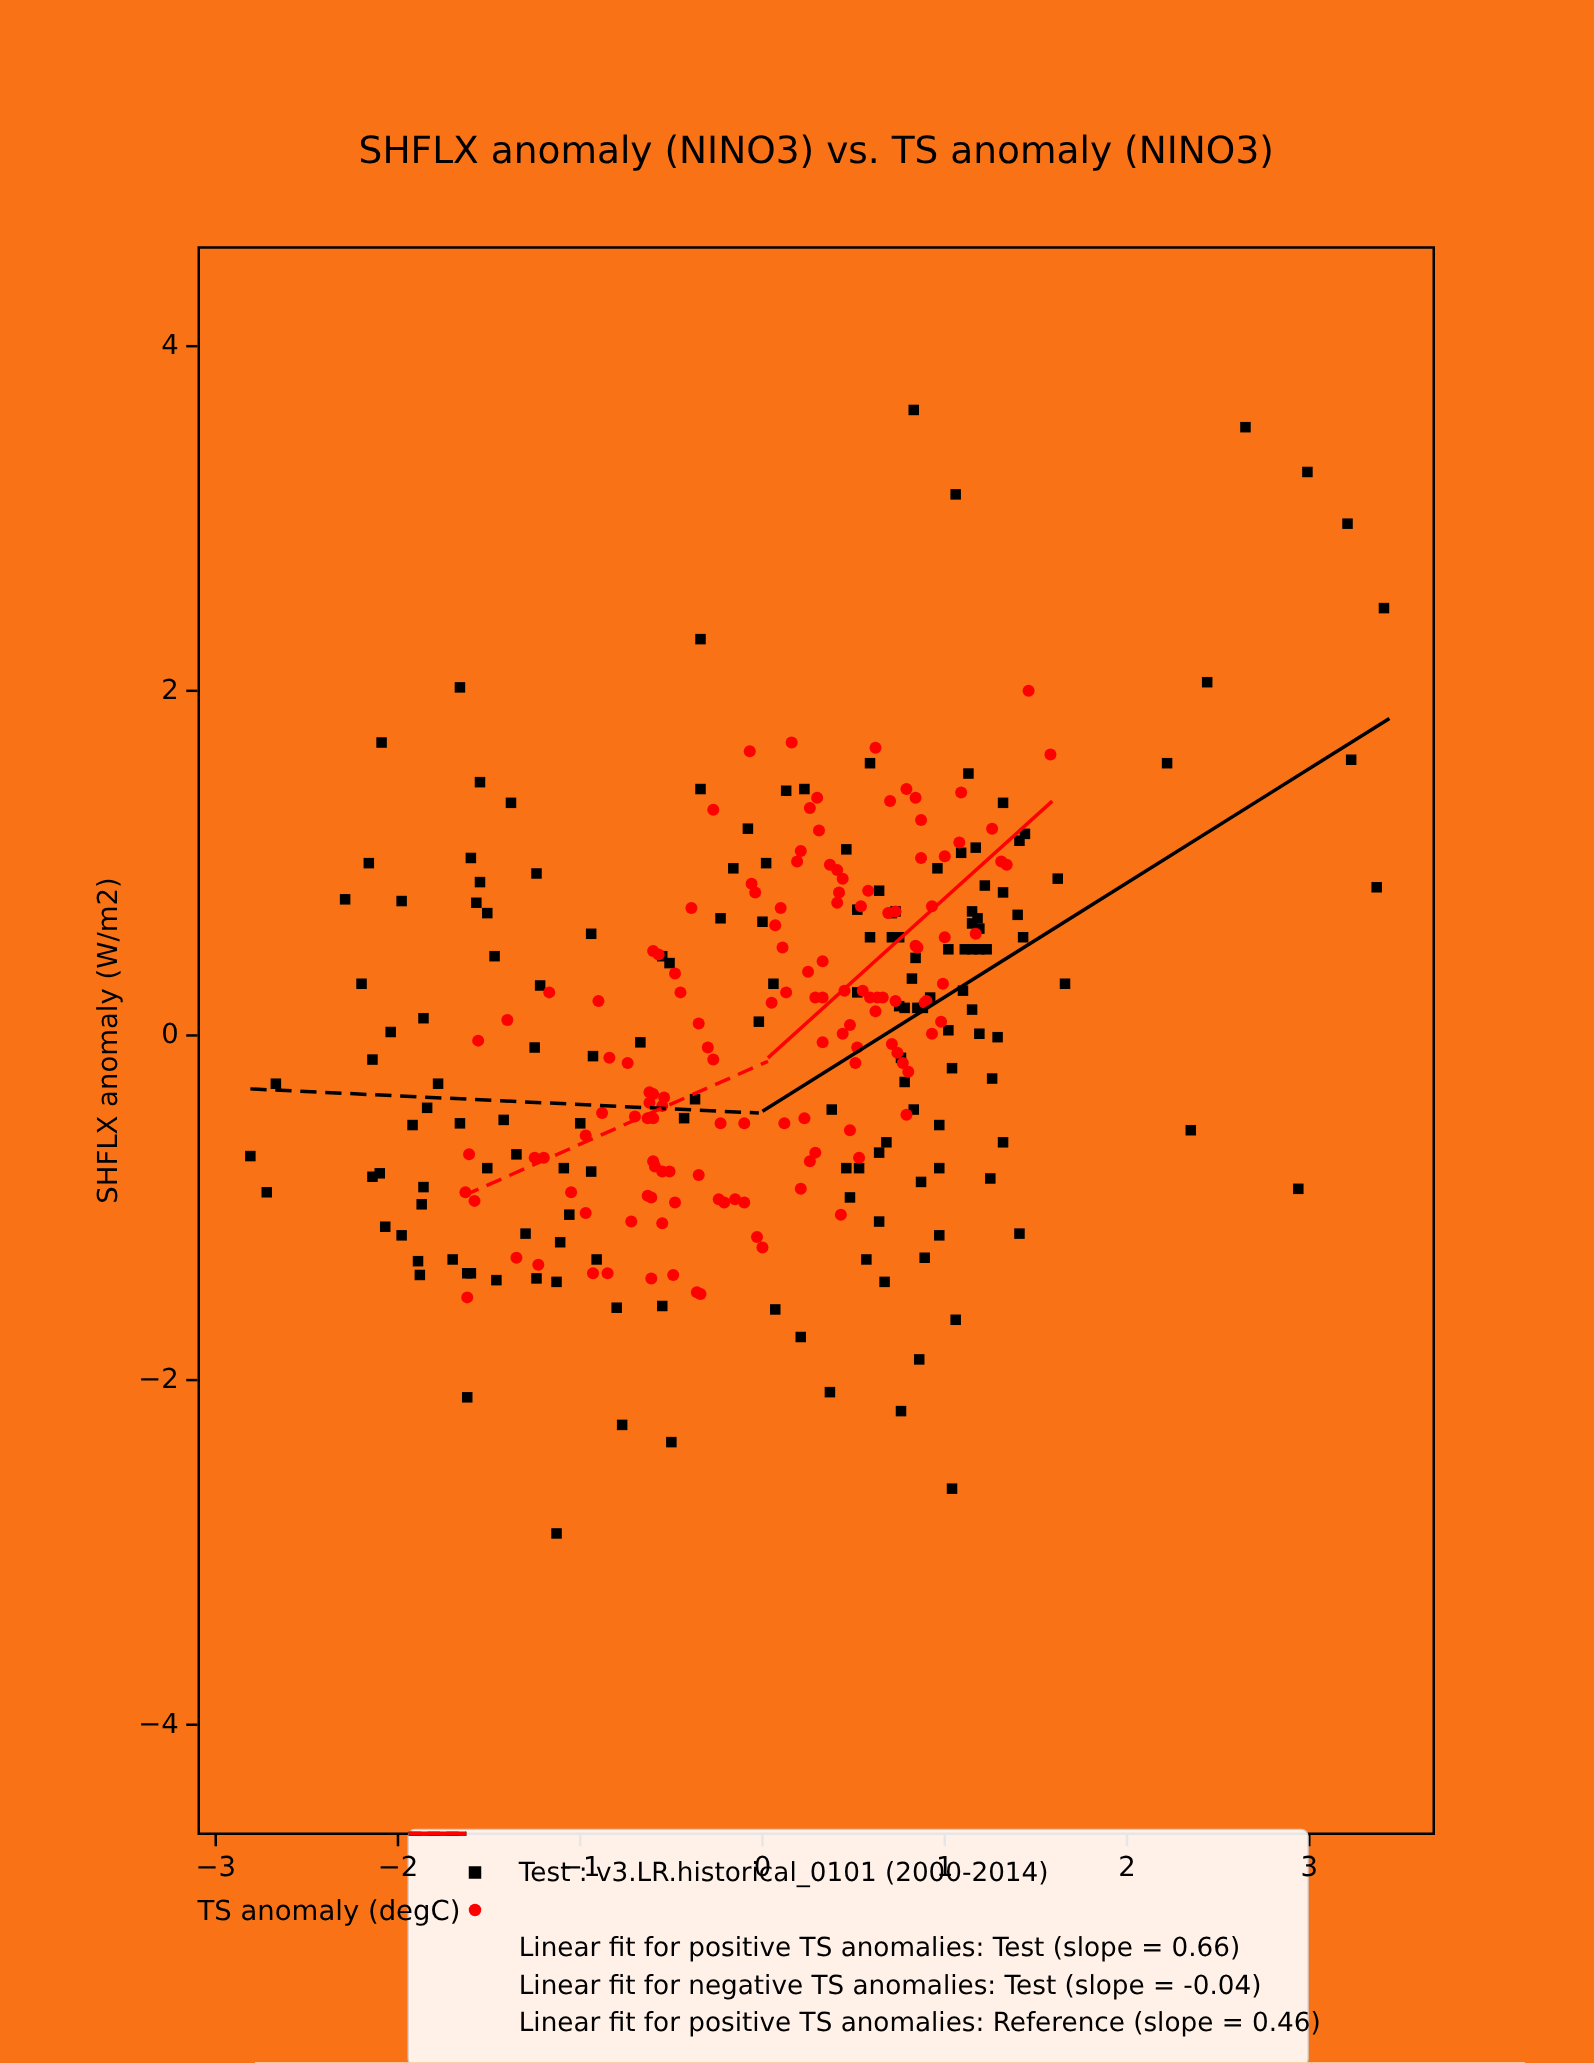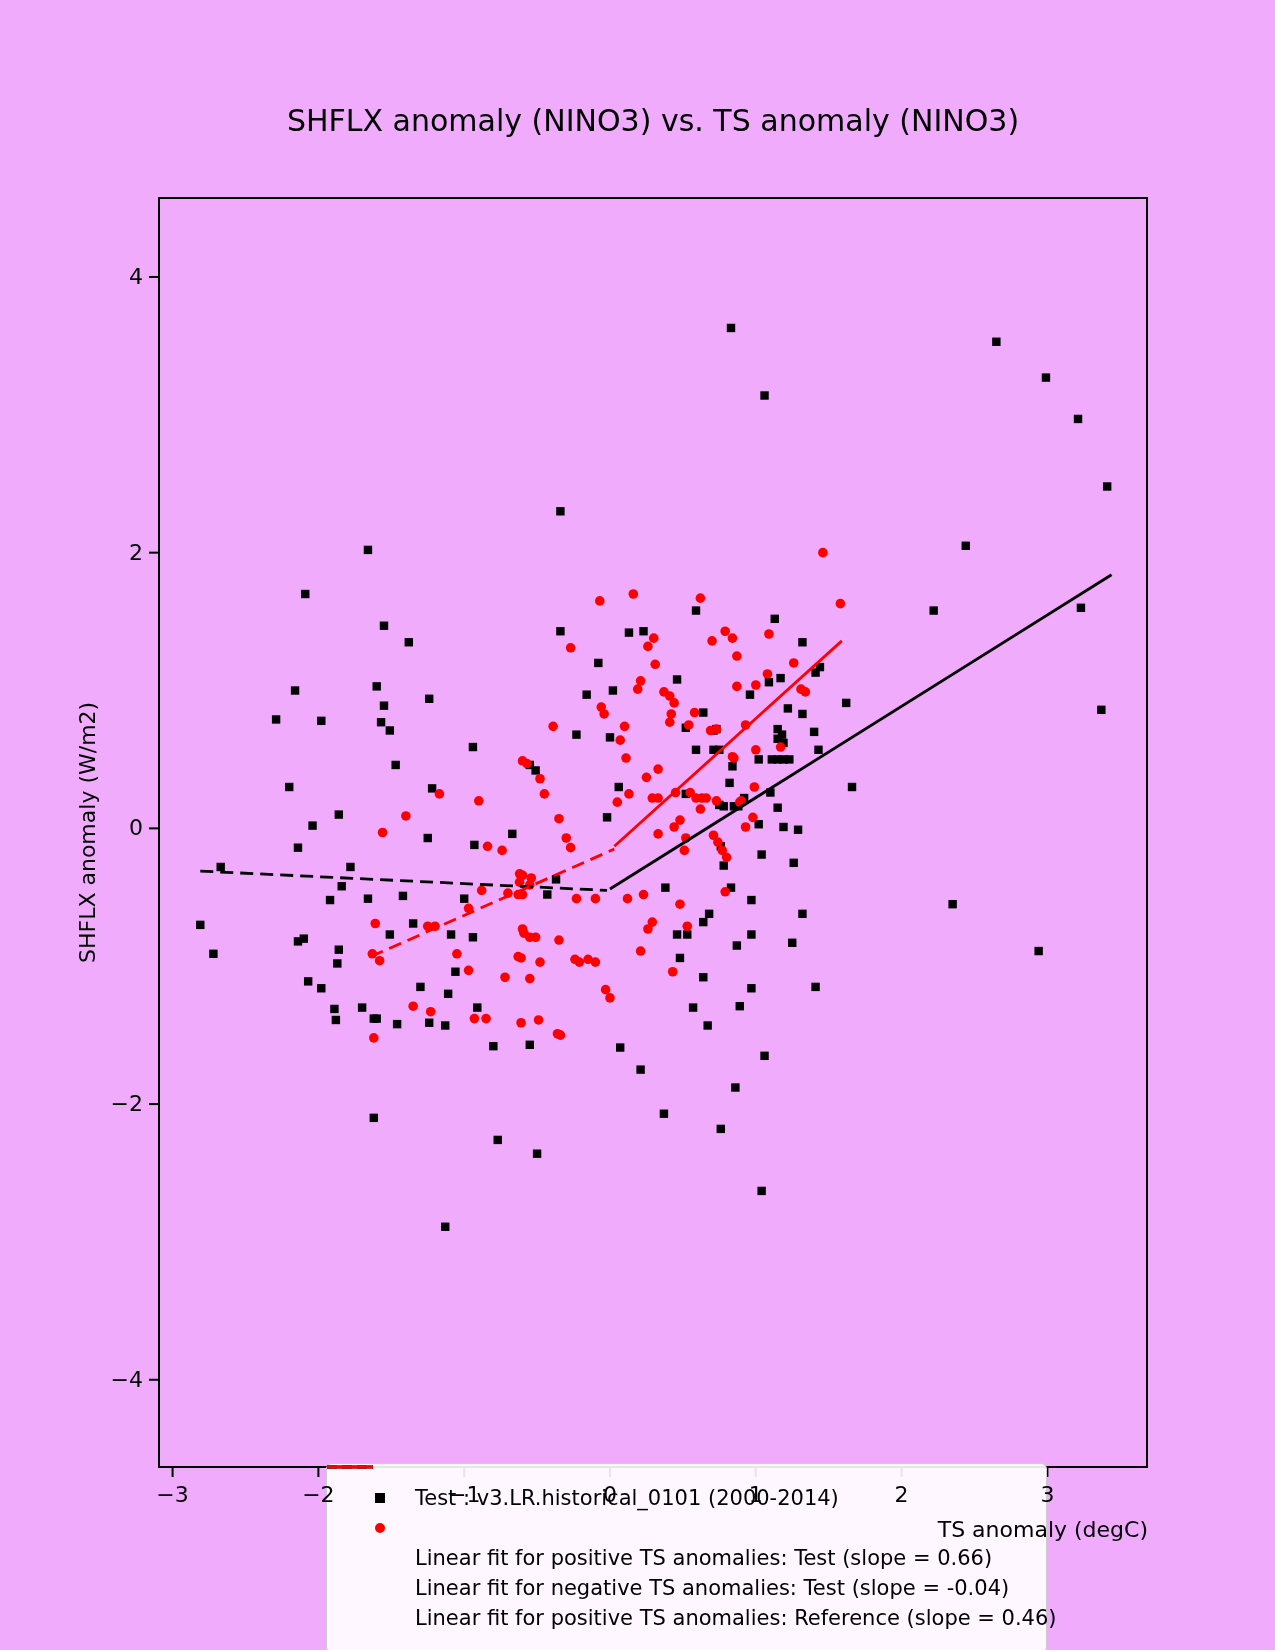--- a/index.html
+++ b/index.html
@@ -1,28 +1,28 @@
 <!DOCTYPE html>
 <html><head>
 <meta charset="utf-8">
 <style>
   html,body { margin:0; padding:0; background:#ffffff; }
   .figure {
-    position:relative; width:1275px; height:1650px; background:#f0abfc;
+    position:relative; width:1275px; height:1650px; background:#f97316;
     font-family:"DejaVu Sans", sans-serif; color:#000; overflow:hidden;
   }
   .title {
     position:absolute; left:158px; top:103px; width:990px;
     text-align:center; font-size:30px; color:#000;
   }
   .plot-area { position:absolute; left:158px; top:197px; width:990px; height:1547px; }
   .plot-area svg { position:absolute; left:0; top:0; overflow:visible; }
   .xlabel {
     position:absolute; left:158px; top:1517px; width:990px;
-    text-align:right; font-size:22px;
+    text-align:left; font-size:22px;
   }
   .ylabel {
     position:absolute; left:70px; top:197px; height:1271px; width:34px;
     display:flex; align-items:center; justify-content:center;
     writing-mode:vertical-rl; transform:rotate(180deg);
     font-size:22px; white-space:nowrap;
   }
   .tick-label { position:absolute; font-size:22px; line-height:26px; color:#000; }
   .xtick-label { width:80px; text-align:center; }
   .ytick-label { width:60px; text-align:right; }

